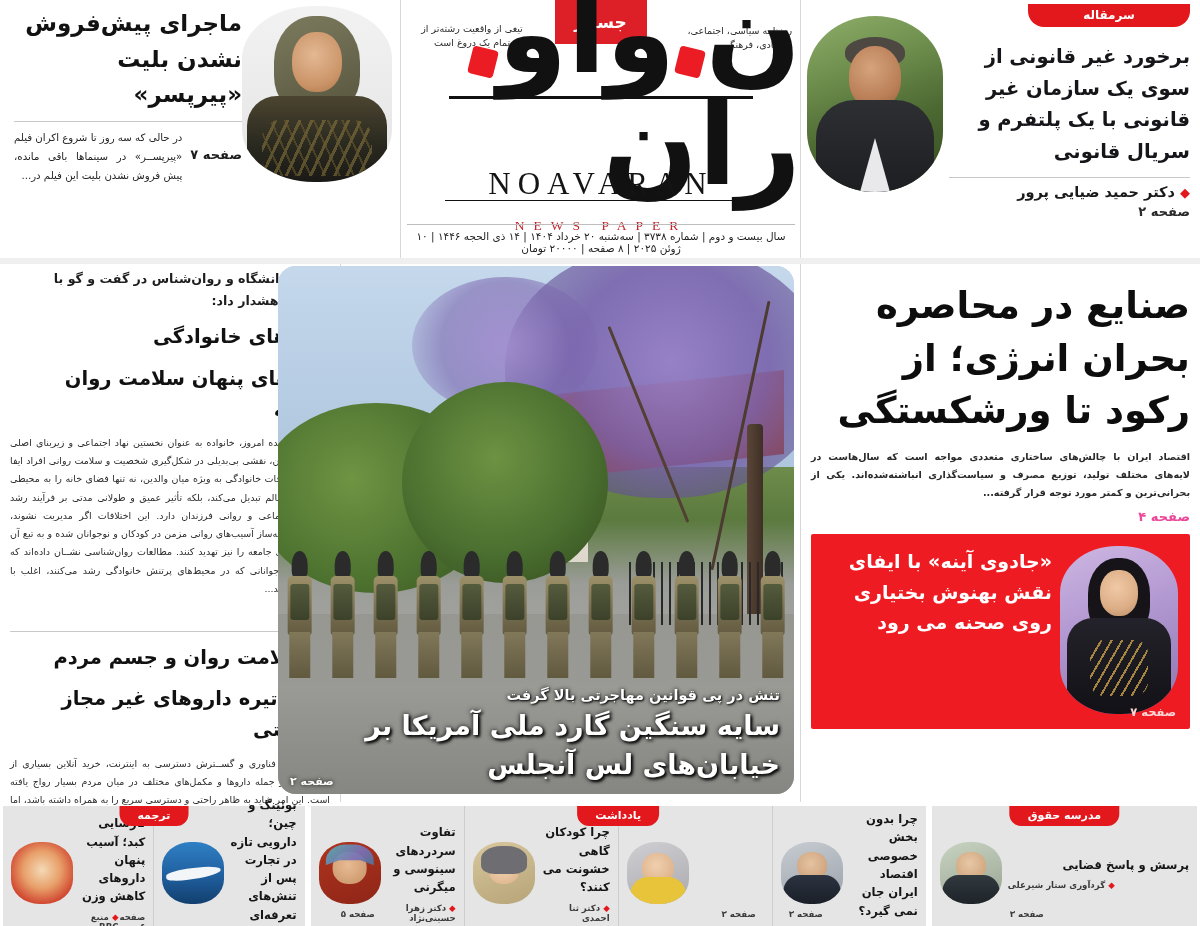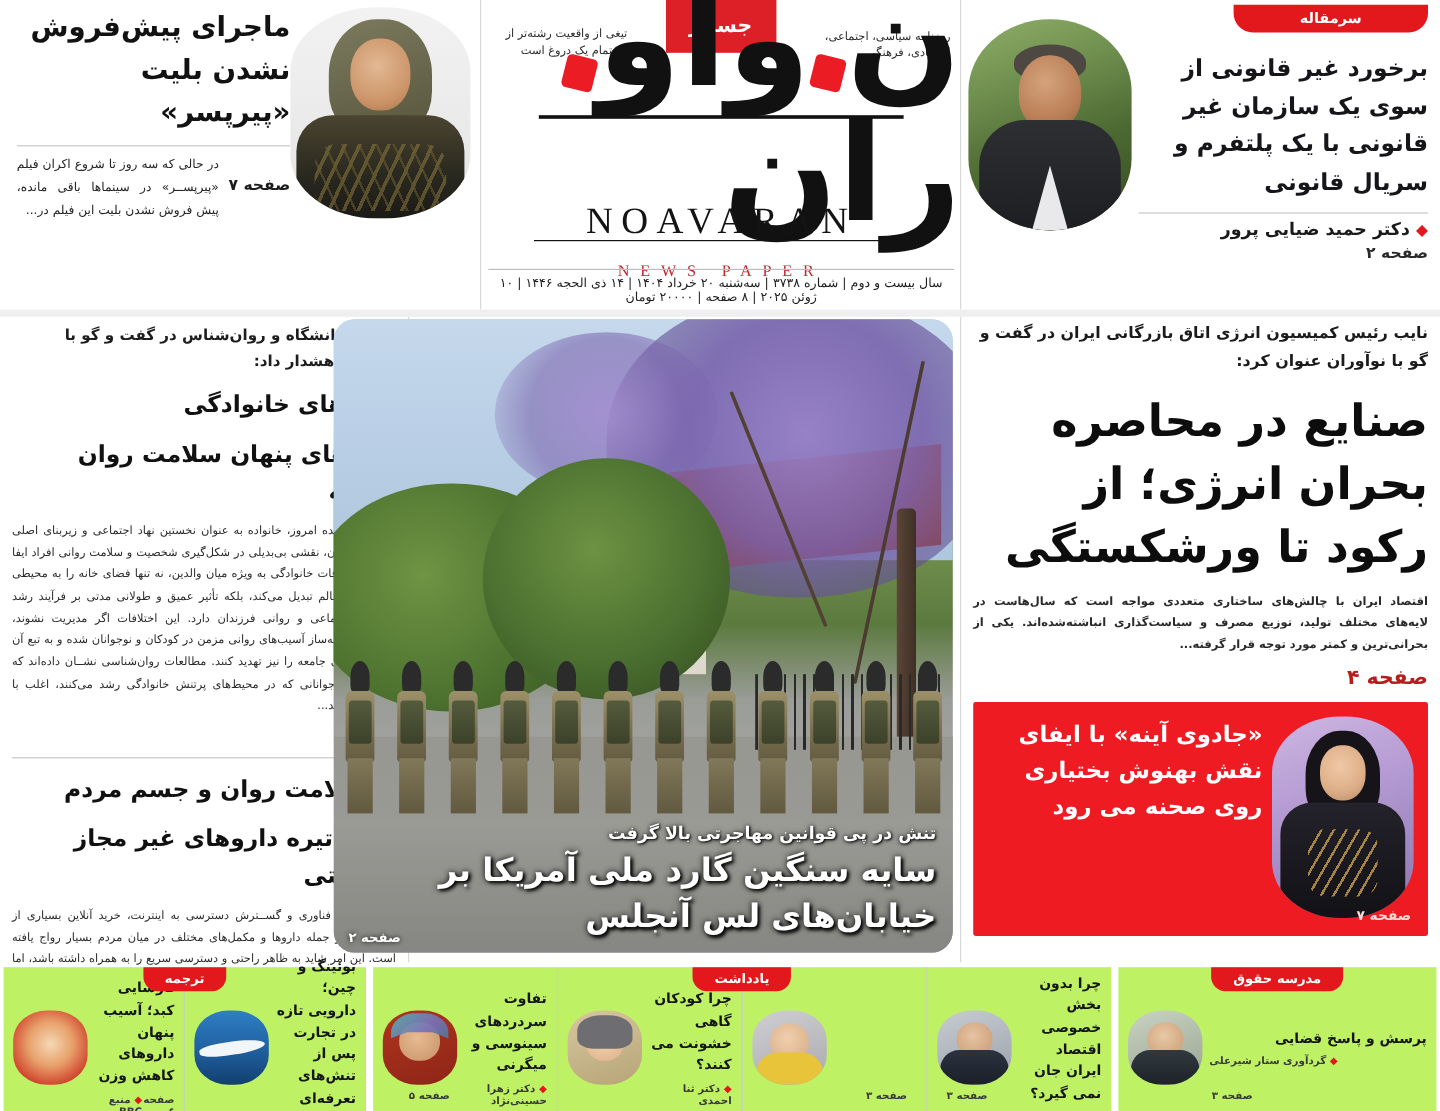--- a/index.html
+++ b/index.html
@@ -208,21 +208,21 @@
   }
   .lead-title {
     margin-top: 12px;
     font-size: 37px; font-weight:bold; color:#0d0d0d;
     line-height:1.42; text-align:right; letter-spacing:-1px;
   }
   .lead-body {
     margin-top:10px;
     font-size:9.6px; color:#2a2a2a; line-height:1.9; text-align:justify;font-weight:bold;
   }
-  .lead-page { margin-top:7px; font-size:17px; font-weight:bold; color:#b91c1c; text-align:right;}
+  .lead-page { margin-top:7px; font-size:13px; font-weight:bold; color:#ec4899; text-align:right;}
   .redbox {
     margin-top: 10px;
     background:#ef1b22; border-radius:2px;
     height: 195px; padding: 12px 12px 8px 10px;
     display:flex; flex-direction:row-reverse; gap:8px; position:relative;
   }
   .redbox-txt { flex:1; text-align:right; color:#fff; }
   .redbox-title { font-size:19px; font-weight:bold; line-height:1.6; }
   .redbox-page { position:absolute; bottom:10px; right:14px; font-size:11.5px; color:#ffd7d8; font-weight:bold;}
   .redbox-photo {
@@ -372,21 +372,21 @@
   }
   .brief-page { margin-top:6px; font-size:12.4px; font-weight:bold; color:#1c1c1c; text-align:right;}
   .brief-hr { margin: 12px 0 10px 0; height:1px; background:#c8c8c8;}
 
   
   .bottom {
     position:absolute; top:806px; left:0; width:1200px; height:120px;
     background:#ffffff; display:flex; flex-direction:row;
   }
   .bsec {
-    background:#bef264; position:relative; margin: 0 3px;
+    background:#e5e5e5; position:relative; margin: 0 3px;
     display:flex; flex-direction:row;
   }
   .bsec.s1 { width:314px; }
   .bsec.s2 { width:640px; }
   .bsec.s3 { width:276px; }
   .bbadge {
     position:absolute; top:0; left:50%; transform:translateX(-50%);
     background:#e2181c; color:#fff; font-size:11px; font-weight:bold;
     padding:3px 18px 4px 18px; border-radius:0 0 12px 12px; white-space:nowrap;
     z-index:3;
@@ -508,21 +508,20 @@
         <div class="dressc"></div>
         <div class="patt"></div>
       </div>
     </div>
   </div>
   <div class="band-divider"></div>
 
   <div class="midband">
 
     <div class="col-right">
-      <div class="kicker">نایب رئیس کمیسیون انرژی اتاق بازرگانی ایران در گفت و گو با نوآوران عنوان کرد:</div>
       <div class="lead-title">صنایع در محاصره بحران انرژی؛ از رکود تا ورشکستگی</div>
       <div class="lead-body">اقتصاد ایران با چالش‌های ساختاری متعددی مواجه است که سال‌هاست در لایه‌های مختلف تولید، توزیع مصرف و سیاست‌گذاری انباشته‌شده‌اند. یکی از بحرانی‌ترین و کمتر مورد توجه قرار گرفته...</div>
       <div class="lead-page">صفحه ۴</div>
 
       <div class="redbox">
         <div class="redbox-txt">
           <div class="redbox-title">«جادوی آینه» با ایفای نقش بهنوش بختیاری روی صحنه می رود</div>
         </div>
         <div class="redbox-photo">
           <div class="rb-hair"></div>

